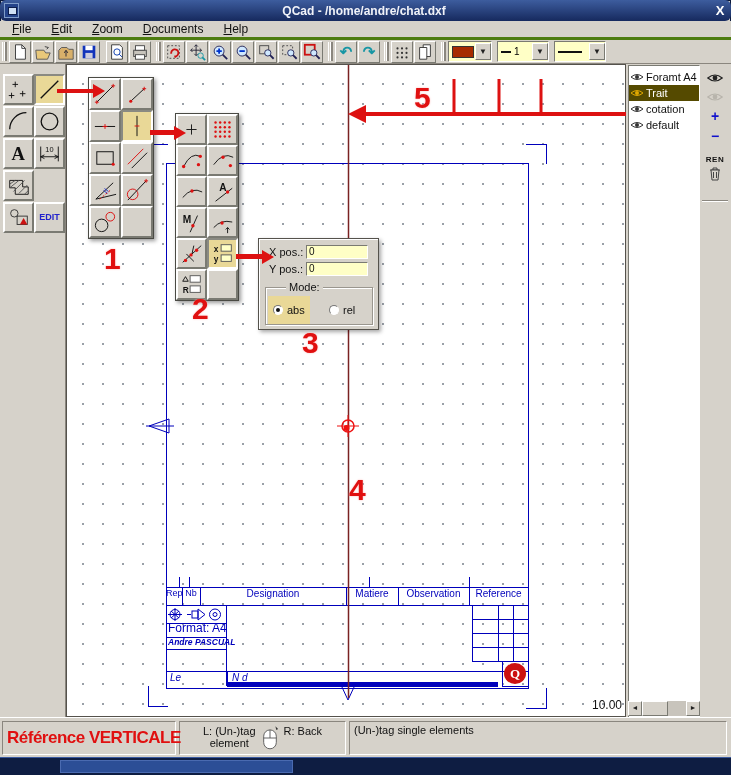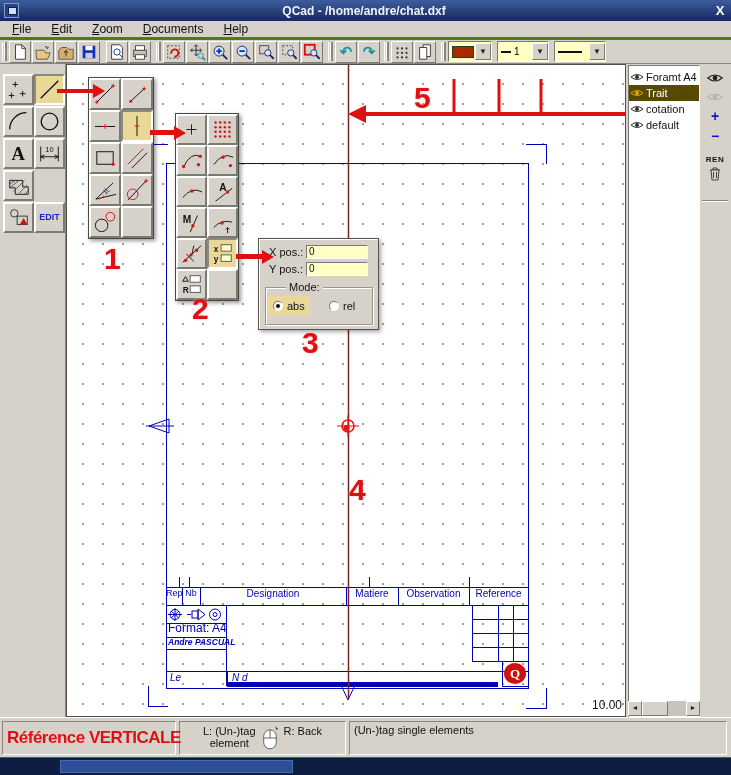--- a/index.html
+++ b/index.html
@@ -1,21 +1,21 @@
 <!DOCTYPE html>
 <html><head>
 <meta charset="utf-8">
 <style>
   html,body{margin:0;padding:0;background:#0c1a3c;}
   *{box-sizing:border-box;}
   .window{position:relative;width:731px;height:775px;background:#d6d2ca;overflow:hidden;
           font-family:"Liberation Sans",sans-serif;box-shadow:inset 0 0 0 1px #0c1a3c;}
   
   .titlebar{position:absolute;left:0;top:0;width:731px;height:21px;
-            background:linear-gradient(to bottom,#3d5d9e,#16295e);display:flex;align-items:center;}
+            background:linear-gradient(to bottom,#3d5d9e,#16295e);display:flex;align-items:center;border-radius:6px;}
   .sysicon{width:15px;height:15px;margin-left:4px;background:#24438a;border:1px solid #7f9cc9;position:relative;}
   .sysicon::after{content:'';position:absolute;left:3px;top:3px;width:7px;height:6px;background:#cfe0f5;border:1px solid #0d1d4a;}
   .title-text{flex:1;text-align:center;color:#f0f2f8;font-size:12px;font-weight:bold;}
   .close-x{width:22px;color:#fff;font-size:13px;font-weight:bold;text-align:center;cursor:default;}
   
   .menubar{position:absolute;left:0;top:21px;width:731px;height:19px;background:#d6d2ca;
            border-bottom:3px solid #4d7c0f;display:flex;align-items:center;font-size:12px;color:#111;}
   .mi{padding:1px 8px;margin-left:4px;}
   .mi::first-letter{text-decoration:underline;}
   
@@ -54,21 +54,21 @@
   .pbtn.sel{background:#e9d897;border-color:#8a8a82 #fff #fff #8a8a82;}
   .p2 .pbtn{width:31px;height:31px;}
   .dialog{position:absolute;left:258px;top:238px;width:121px;height:92px;background:#d6d2ca;
           border:1px solid #55524c;box-shadow:inset 1px 1px 0 #fff,2px 2px 4px rgba(0,0,0,.35);font-size:11px;color:#111;}
   .dlg-label{position:absolute;left:10px;}
   .field{position:absolute;left:47px;width:62px;height:14px;background:#ffffc6;
          border:1px solid;border-color:#7a7a72 #fff #fff #7a7a72;font-size:10px;padding:0 2px;line-height:12px;color:#111;}
   .groupbox{position:absolute;left:6px;top:48px;width:108px;height:38px;border:1px solid #9a968e;
             box-shadow:1px 1px 0 #fff,inset 1px 1px 0 #fff;}
   .gb-title{position:absolute;left:20px;top:-7px;background:#d6d2ca;padding:0 3px;}
-  .radio-wrap{position:absolute;display:flex;align-items:center;gap:4px;height:20px;padding:0 5px;}
+  .radio-wrap{position:absolute;display:flex;align-items:center;gap:4px;height:28px;padding:0 5px;}
   .radio{width:10px;height:10px;border-radius:50%;background:#fff;border:1px solid;border-color:#777 #fff #fff #777;}
   .radio.on::after{content:'';display:block;width:4px;height:4px;margin:2px;border-radius:50%;background:#111;}
   
   .num{position:absolute;color:#e01010;font-size:30px;font-weight:bold;text-shadow:0 0 2px #ffb0b0;}
   .aline{position:absolute;background:#dd1111;}
   .ahead-r{position:absolute;width:0;height:0;border-top:7px solid transparent;border-bottom:7px solid transparent;border-left:12px solid #dd1111;}
   
   .right-panel{position:absolute;left:626px;top:64px;width:105px;height:653px;background:#d6d2ca;}
   .layerbox{position:absolute;left:2px;top:1px;width:72px;height:712px;background:#fff;
             border:1px solid;border-color:#7a7a72 #fff #fff #7a7a72;overflow:hidden;}

